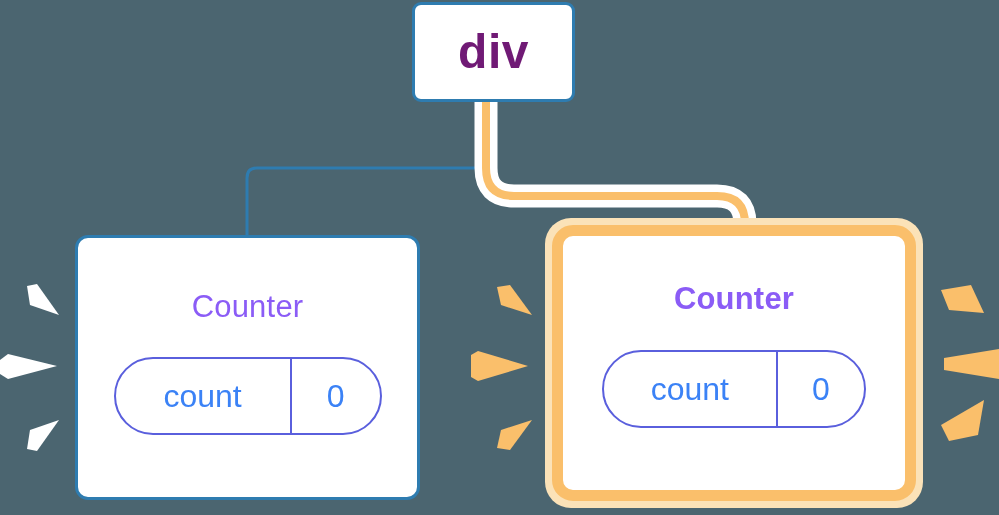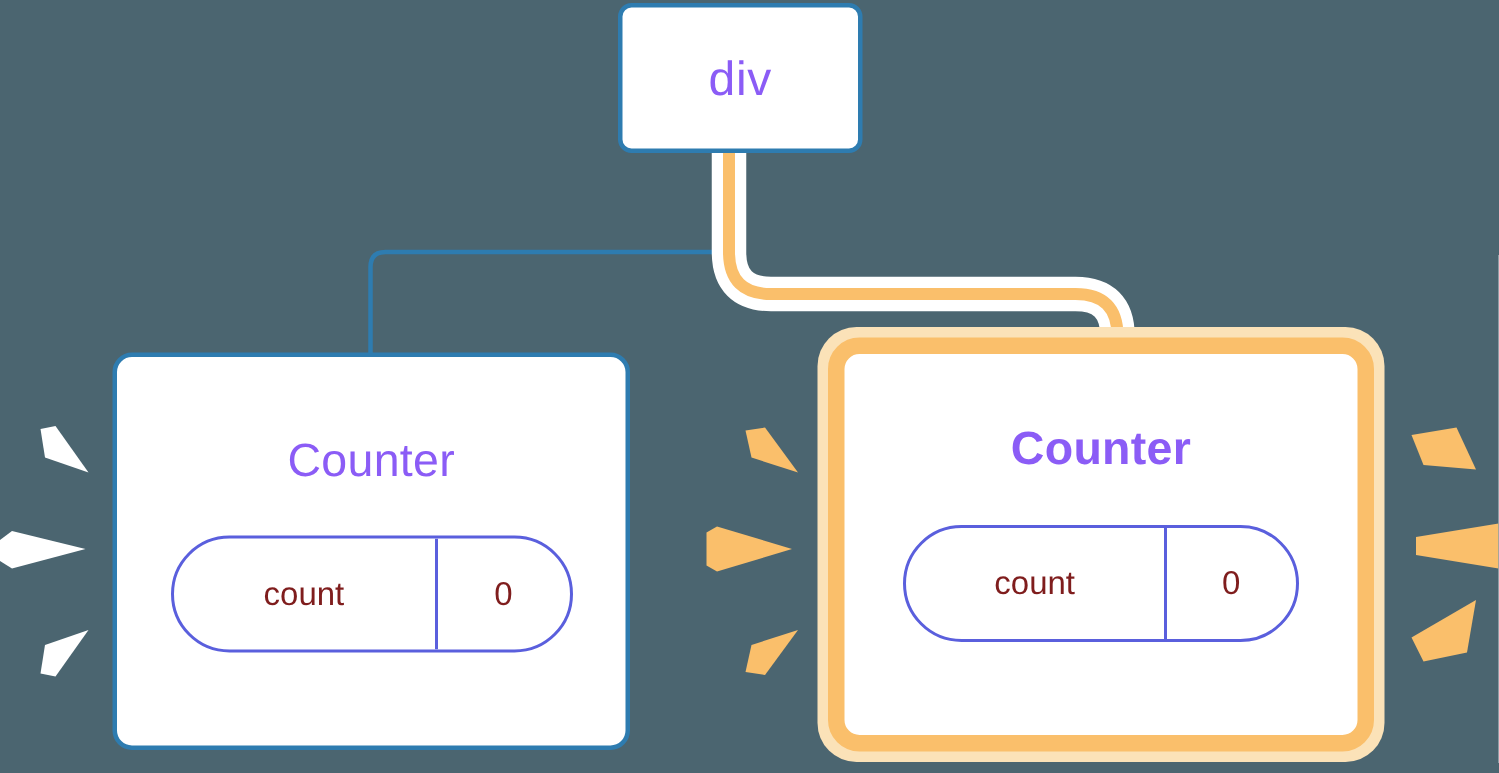--- a/index.html
+++ b/index.html
@@ -38,24 +38,25 @@
   #div-node {
     left: 412px;
     top: 2px;
     width: 163px;
     height: 100px;
     border: 3px solid #2e7cb0;
     border-radius: 9px;
     justify-content: center;
   }
   .div-label {
-    color: #8b5cf6;
-    font-size: 32px;
+    color: #701a75;
+    font-size: 48px;
     line-height: 1;
     letter-spacing: 0.5px;
+    font-weight: bold;
   }
   #counter-left {
     left: 75px;
     top: 235px;
     width: 345px;
     height: 265px;
     border: 3px solid #2e7cb0;
     border-radius: 13px;
     justify-content: flex-start;
   }
@@ -99,22 +100,22 @@
     box-sizing: border-box;
     overflow: hidden;
   }
   #counter-left .pill { margin-top: 35px; width: 268px; }
   #counter-right .pill { margin-top: 36px; width: 264px; }
 
   .pill-key, .pill-val {
     display: flex;
     align-items: center;
     justify-content: center;
-    color: #7f1d1d;
-    font-size: 22px;
+    color: #3b82f6;
+    font-size: 32px;
     line-height: 1;
     box-sizing: border-box;
   }
   .pill-key { flex: 0 0 66%; }
   .pill-val { flex: 1 1 auto; border-left: 2px solid #5a5fdd; }
 </style>
 </head>
 <body>
 
 <div id="stage">

